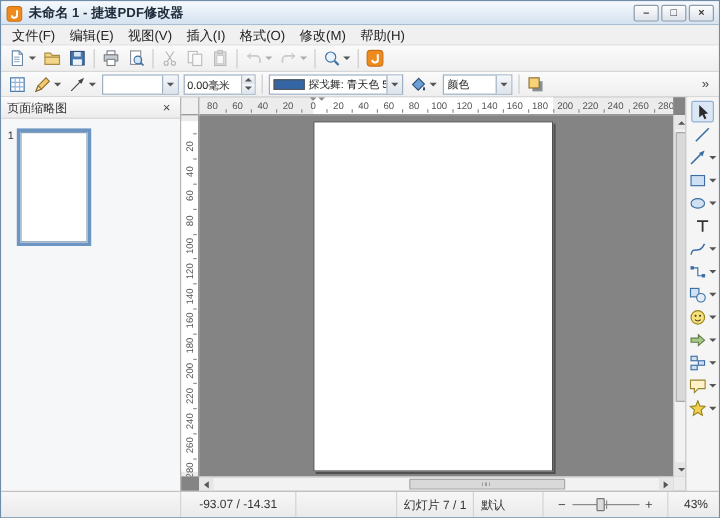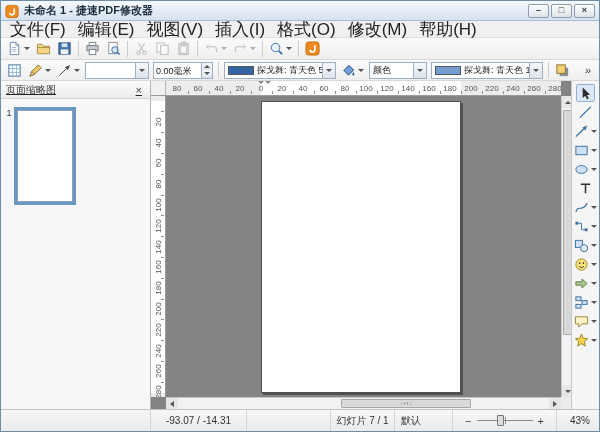--- a/index.html
+++ b/index.html
@@ -9,21 +9,21 @@
 
   
   .titlebar{position:absolute;left:0;top:0;right:0;height:20px;background:linear-gradient(#f5f9fd,#d5e2f0);border-bottom:1px solid #a9bdd2;display:flex;align-items:center;padding:0 4px;font-weight:bold;}
   .app-icon{width:14px;height:14px;margin-right:5px;flex:none;}
   .title-text{font-size:11px;color:#1d2b3a;white-space:nowrap;}
   .winbtns{margin-left:auto;display:flex;}
   .winbtn{width:21px;height:14px;margin-left:2px;border:1px solid #8e9cab;border-radius:2px;background:linear-gradient(#fdfdfe,#dde3ea);display:flex;align-items:center;justify-content:center;font-size:9px;line-height:1;color:#333;}
 
   
   .menubar{position:absolute;left:0;top:20px;right:0;height:17px;background:#f0f0f0;border-bottom:1px solid #e0e0e0;display:flex;align-items:center;padding:0 3px;}
-  .menu-item{padding:2px 6px;font-size:17px;color:#222;white-space:nowrap;}
+  .menu-item{padding:2px 6px;font-size:11px;color:#222;white-space:nowrap;}
 
   
   .toolbar{position:absolute;left:0;right:0;display:flex;align-items:center;background:linear-gradient(#fbfbfb,#efefef);border-bottom:1px solid #d8d8d8;padding:0 3px;}
   .tb1{top:37px;height:22px;}
   .tb2{top:59px;height:21px;}
   .tbgroup{display:inline-flex;align-items:center;}
   .tbtn{height:18px;min-width:18px;display:inline-flex;align-items:center;justify-content:center;border:1px solid transparent;border-radius:2px;margin:0 1px;padding:0 1px;flex:none;}
   .tbtn.sel{background:#dce7f5;border-color:#92b0d2;}
   .tbtn.disabled{opacity:.45;filter:grayscale(.9);}
   .ic{display:inline-flex;}
@@ -40,21 +40,21 @@
   .spin-text{flex:1;font-size:9px;padding:0 2px;white-space:nowrap;overflow:hidden;}
   .spin-btns{width:11px;height:100%;border-left:1px solid #9db0c3;display:flex;flex-direction:column;flex:none;}
   .spin-up,.spin-down{flex:1;background:linear-gradient(#f5f7fa,#dde4ec);display:flex;align-items:center;justify-content:center;}
   .tri-u{width:0;height:0;border-left:3px solid transparent;border-right:3px solid transparent;border-bottom:3px solid #555;}
   .tri-d{width:0;height:0;border-left:3px solid transparent;border-right:3px solid transparent;border-top:3px solid #555;}
   .tri-l{width:0;height:0;border-top:3px solid transparent;border-bottom:3px solid transparent;border-right:4px solid #555;}
   .tri-r{width:0;height:0;border-top:3px solid transparent;border-bottom:3px solid transparent;border-left:4px solid #555;}
   .tb2-overflow{margin-left:auto;color:#444;font-size:11px;padding:0 5px;}
 
   
-  .leftpanel{position:absolute;left:0;top:80px;width:150px;bottom:22px;background:#f6f7f8;border-right:1px solid #b5b5b5;text-decoration:underline;}
+  .leftpanel{position:absolute;left:0;top:80px;width:150px;bottom:22px;background:#f6f7f8;border-right:1px solid #b5b5b5;}
   .panel-header{height:18px;background:linear-gradient(#fbfbfb,#ececec);border-bottom:1px solid #d3d3d3;display:flex;align-items:center;padding:0 5px;font-size:10px;color:#333;}
   .panel-close{margin-left:auto;font-size:11px;color:#444;padding:0 3px;}
   .panel-body{position:relative;height:calc(100% - 18px);}
   .thumb-row{position:absolute;left:3px;top:8px;display:flex;align-items:flex-start;}
   .thumb-num{font-size:9px;width:10px;text-align:center;color:#333;padding-top:1px;}
   .thumb{border:3px solid #6b96c4;background:#cfdded;}
   .thumb-page{width:56px;height:92px;background:#fff;border:1px solid #8aa0b8;}
 
   
   .canvas-area{position:absolute;left:150px;top:80px;width:422px;bottom:22px;background:#848484;}
@@ -307,27 +307,20 @@
             <svg width="15" height="15" viewBox="0 0 16 16">
               <path d="M8.5 2.5l5 5-5.5 5.5-5-5z" fill="#6f9fd8" stroke="#2d4e74"></path>
               <path d="M13 9.5c1.2 1.6 1.7 2.9.7 3.6-.8.5-1.8-.2-1.5-1.5z" fill="#2d4e74"></path>
             </svg>
           </span>
           <span class="dd"></span>
         </span>
       </span>
     <div class="combo w58">
       <span class="combo-text">颜色</span>
-      <span class="combo-btn">
-          <span class="tri-d"></span>
-        </span>
-    </div>
-    <div class="combo w112">
-      <span class="swatch" id="fill-swatch" style="background: rgb(114, 159, 207);"></span>
-      <span class="combo-text">探戈舞: 青天色 1</span>
       <span class="combo-btn">
           <span class="tri-d"></span>
         </span>
     </div>
     <span class="vsep"></span>
     <span class="tbgroup" id="tb2-shadow">
         <span class="tbtn">
           <span class="ic">
             <svg width="15" height="15" viewBox="0 0 16 16">
               <rect x="5" y="5" width="9" height="9" fill="#8a8f96"></rect>

